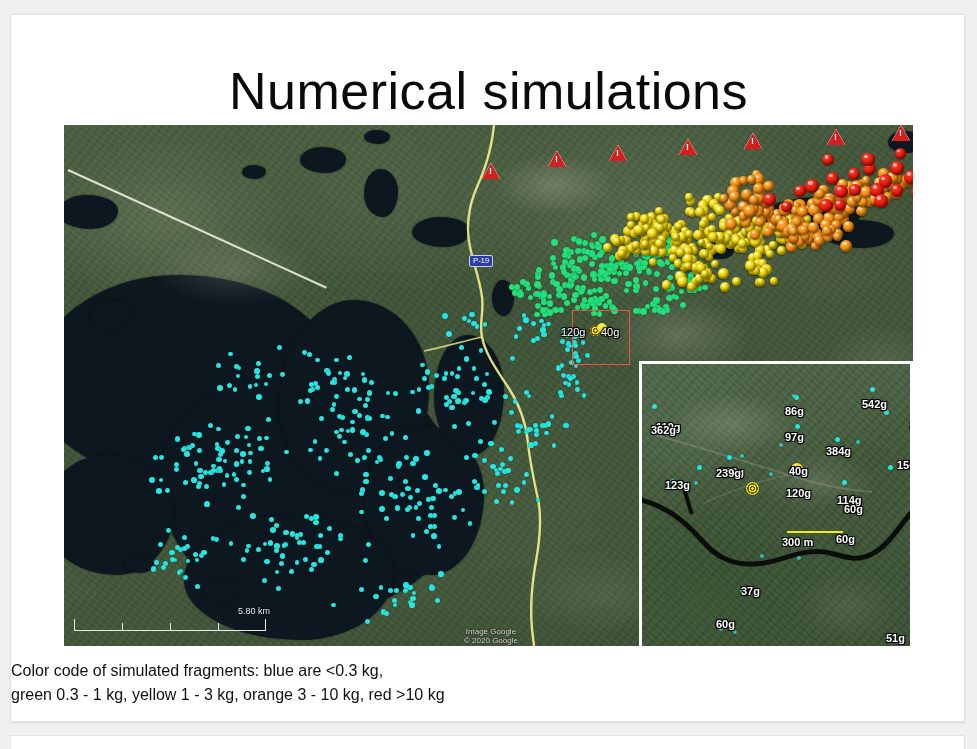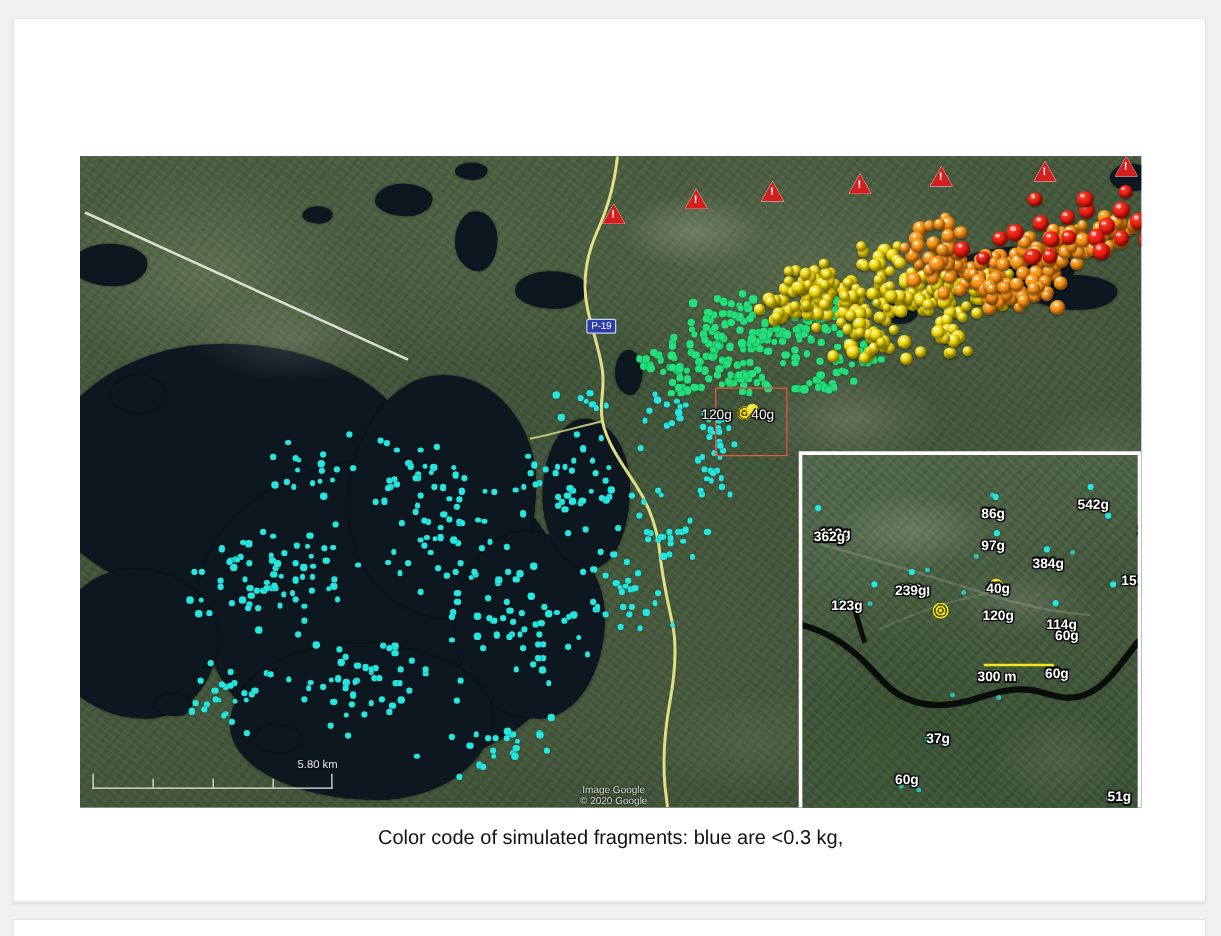--- a/index.html
+++ b/index.html
@@ -253,33 +253,34 @@
     font-size: 11px;
     font-weight: bold;
     text-shadow: -1px -1px 0 #000, 1px -1px 0 #000, -1px 1px 0 #000, 1px 1px 0 #000;
     white-space: nowrap;
   }
 
   
   .caption {
     position: absolute;
     left: 0; top: 644px; width: 955px;
-    text-align: center;
+    text-align: left;
     font-size: 16px;
     line-height: 24px;
     color: #111111;
   }
 </style>
 </head>
 <body>
 
 <div id="viewport">
 
   <div class="slide-card">
 
+    <div class="slide-title">Numerical simulations</div>
 
     <div class="map-figure">
       <div class="terrain-base"></div>
       <div class="terrain-tex"></div>
 
       <div class="lake" style="left:-30px;top:150px;width:300px;height:210px;"></div>
       <div class="lake" style="left:95px;top:240px;width:300px;height:250px;border-radius:55% 45% 50% 50% / 45% 55% 45% 55%;"></div>
       <div class="lake" style="left:215px;top:175px;width:150px;height:195px;border-radius:50% 50% 45% 55% / 55% 45% 55% 45%;"></div>
       <div class="lake" style="left:300px;top:300px;width:120px;height:150px;"></div>
       <div class="lake" style="left:120px;top:390px;width:210px;height:125px;"></div>
@@ -1562,17 +1563,18 @@
             <div class="inset-label" style="left: 244px; top: 269px;">51g</div>
           </div>
 
         <div class="inset-scalebar"></div>
         <div class="inset-scale-text">300 m</div>
       </div>
     </div>
 
     <div class="caption">
       <div>Color code of simulated fragments: blue are &lt;0.3 kg,</div>
+      <div>green 0.3 - 1 kg, yellow 1 - 3 kg, orange 3 - 10 kg, red &gt;10 kg</div>
     </div>
   </div>
 
   <div class="slide-card-next"></div>
 </div>
 
 </body></html>

